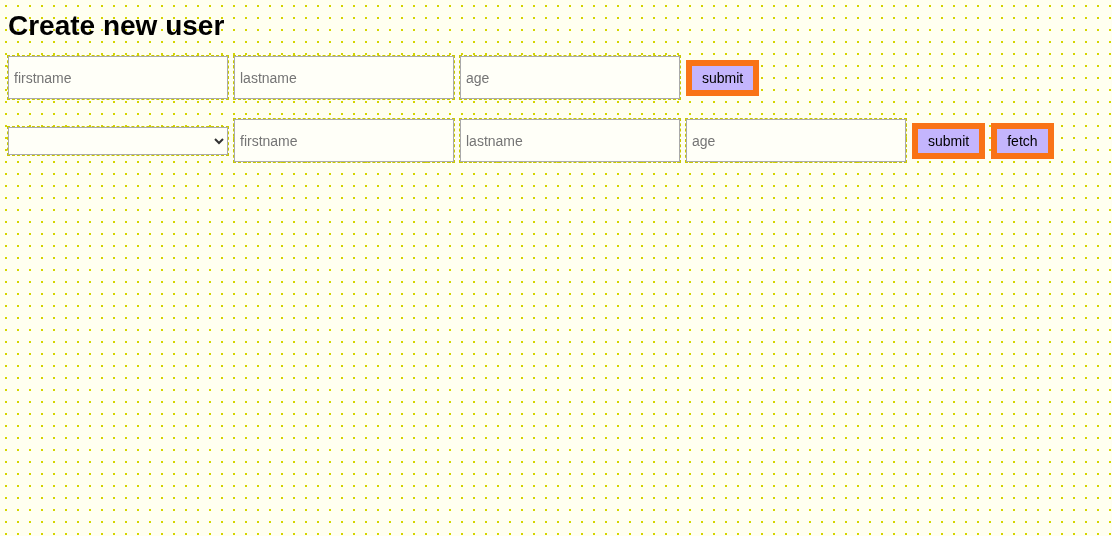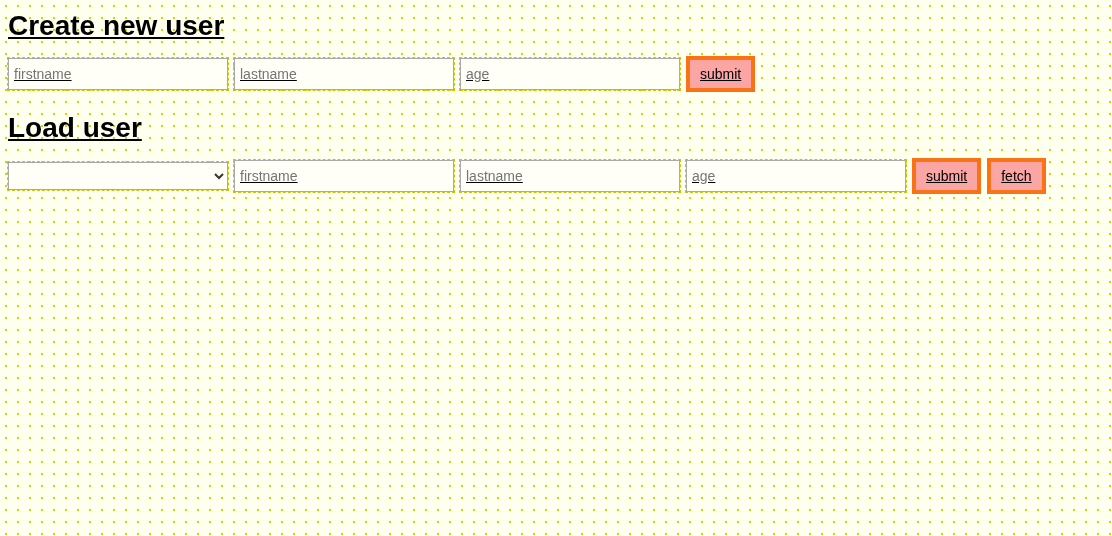--- a/index.html
+++ b/index.html
@@ -20,39 +20,38 @@
 
     h2 {
       font-size: 28px;
       font-weight: 900;
       color: #000;
       margin-bottom: 14px;
     }
 
     .section {
       margin-bottom: 20px;
-      text-decoration: underline;
     }
 
     .form-row {
       display: flex;
       align-items: center;
       gap: 6px;
       flex-wrap: wrap;
     }
 
     input[type="text"],
     input[type="number"] {
       border: 1px solid #aaa;
       outline: 1px dashed #c8c800;
       background: #fffff8;
       padding: 3px 5px;
       font-size: 14px;
       color: #666;
-      height: 32px;
+      height: 43px;
     }
 
     select {
       border: 1px solid #aaa;
       outline: 1px dashed #c8c800;
       background: #fffff8;
       padding: 3px 2px;
       font-size: 14px;
       color: #333;
       height: 28px;
@@ -62,43 +61,42 @@
     .create-firstname { width: 220px; }
     .create-lastname  { width: 220px; }
     .create-age       { width: 220px; }
 
     .load-select    { width: 220px; }
     .load-firstname { width: 220px; }
     .load-lastname  { width: 220px; }
     .load-age       { width: 220px; }
 
     button {
-      border: 4px solid #f97316;
-      background: #fca5a5;
+      border: 6px solid #f97316;
+      background: #c4b5fd;
       padding: 3px 10px;
       font-size: 14px;
       cursor: pointer;
       height: 36px;
     }
   </style>
 </head>
 <body>
 
 <div class="section">
   <h2>Create new user</h2>
   <div class="form-row">
     <input type="text" class="create-firstname" placeholder="firstname" style="">
     <input type="text" class="create-lastname" placeholder="lastname" style="">
     <input type="text" class="create-age" placeholder="age" style="">
     <button>submit</button>
   </div>
 </div>
 
 <div class="section">
-  <h2>Load user</h2>
   <div class="form-row">
     <select class="load-select">
       <option value=""></option>
     </select>
     <input type="text" class="load-firstname" placeholder="firstname" style="">
     <input type="text" class="load-lastname" placeholder="lastname" style="">
     <input type="text" class="load-age" placeholder="age" style="">
     <button>submit</button>
     <button>fetch</button>
   </div>

